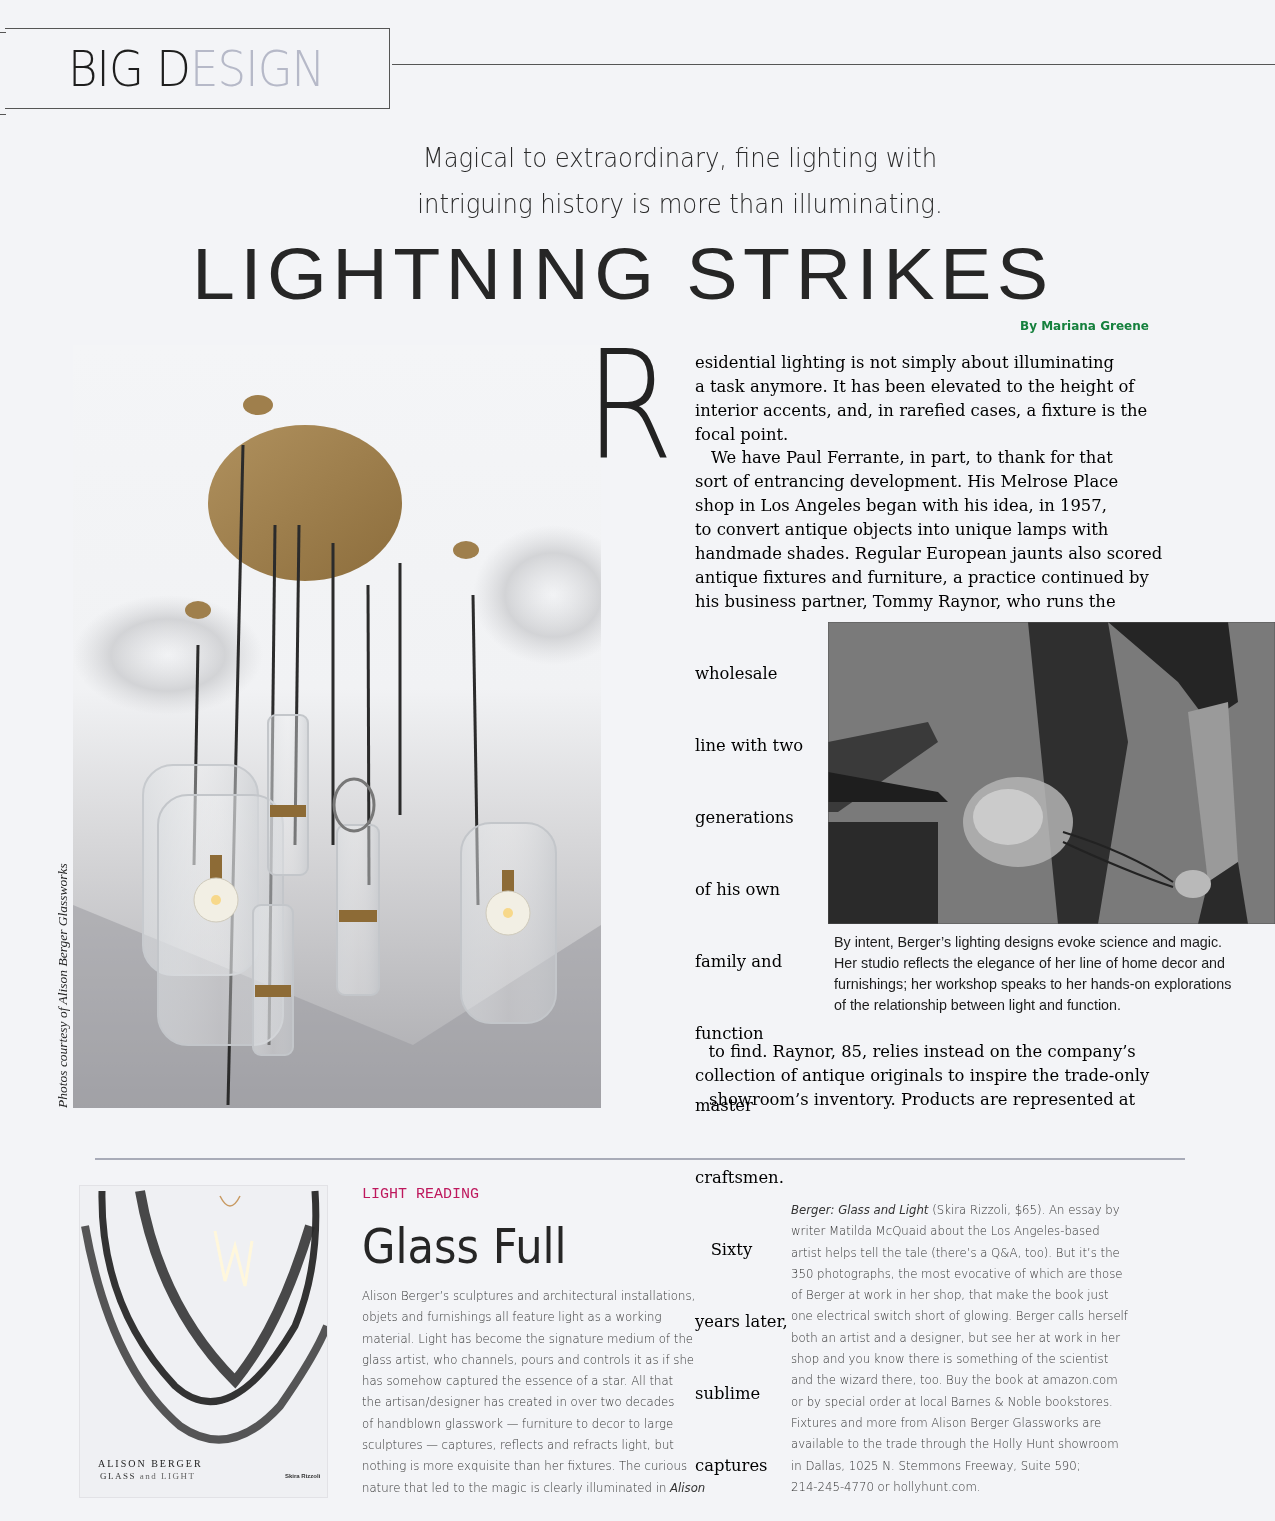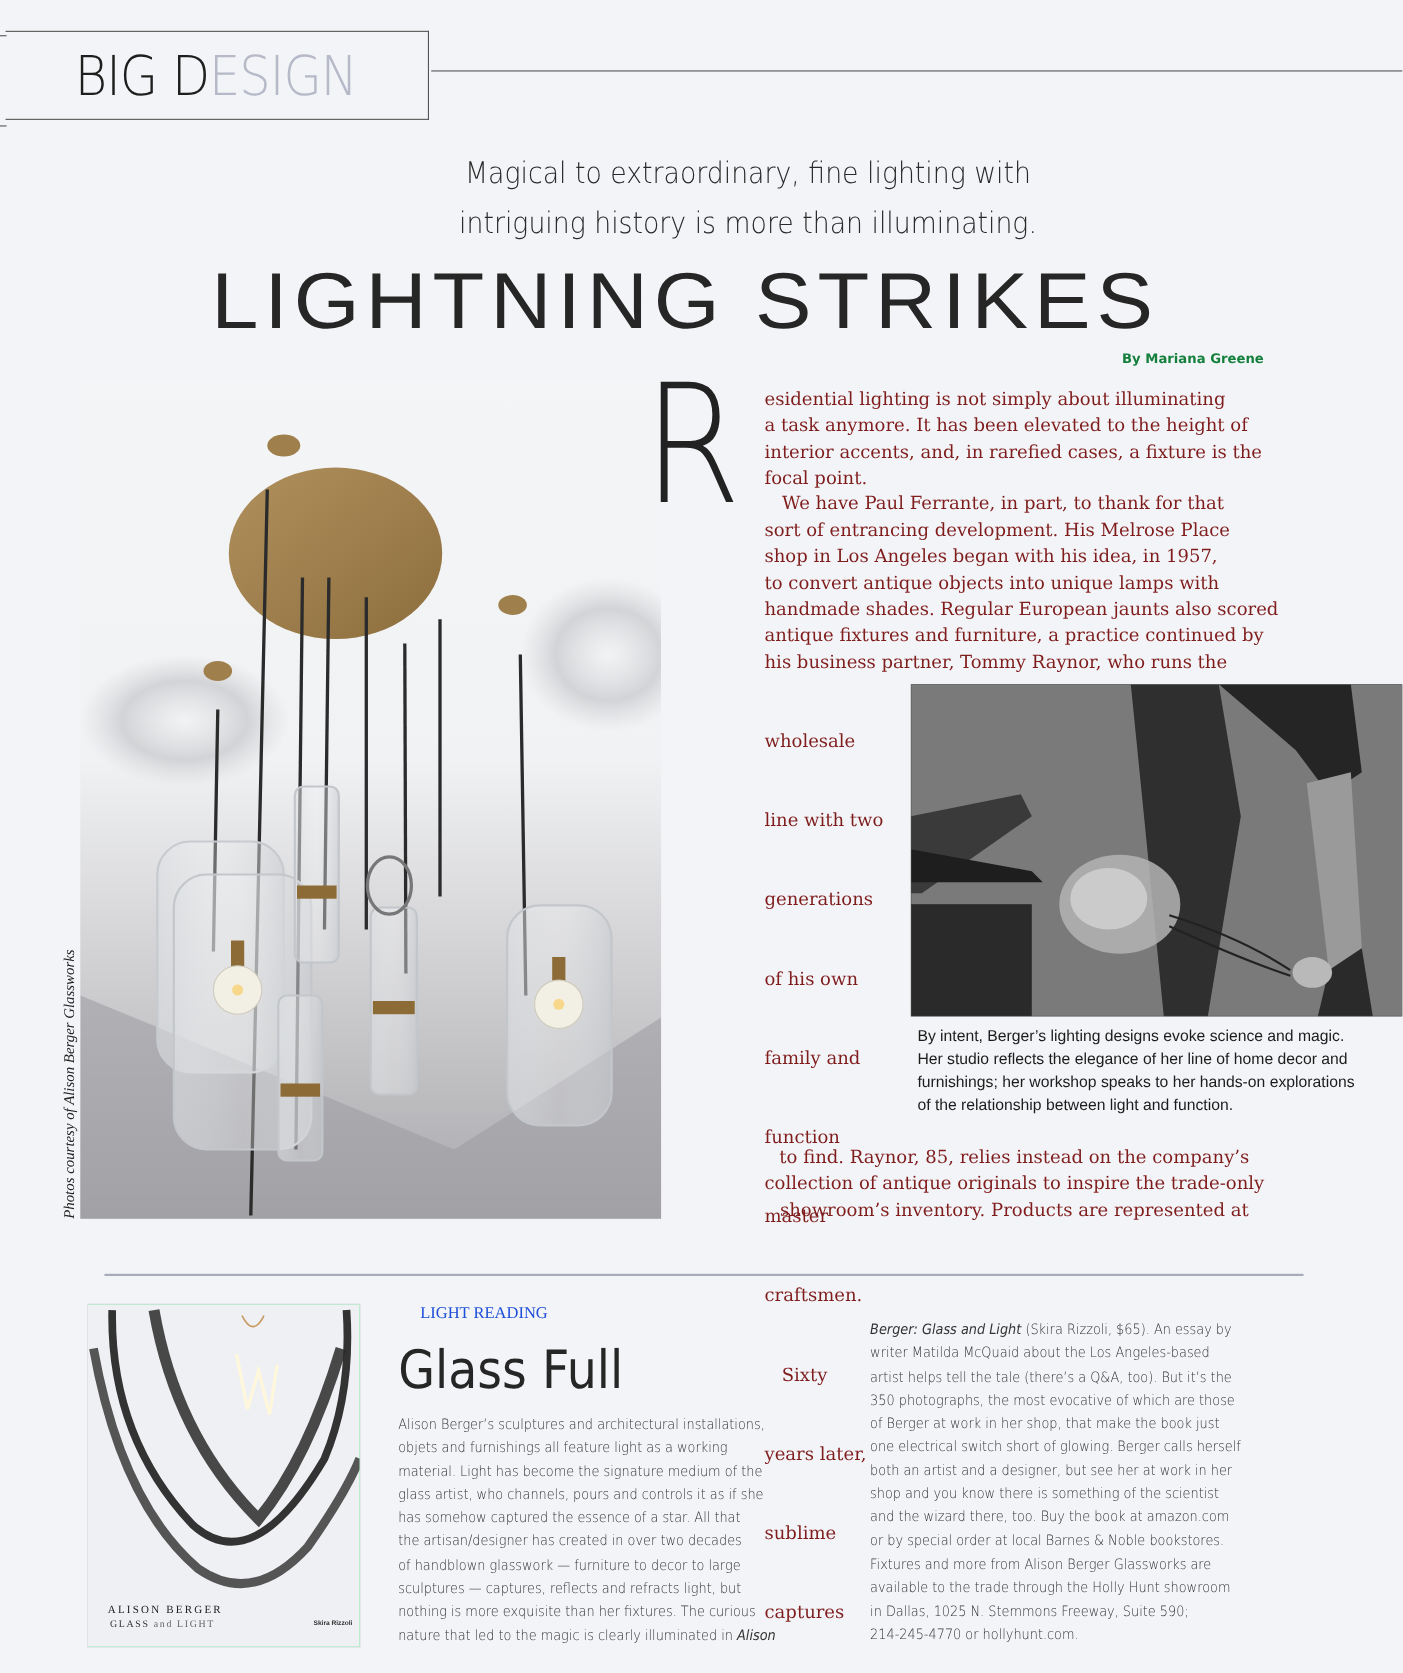--- a/index.html
+++ b/index.html
@@ -61,21 +61,21 @@
     background: #6b6b6b;
   }
   .caption {
     left: 834px; top: 932px; width: 441px;
     font-family: "Liberation Sans", sans-serif; font-size: 14.3px; line-height: 21px; color: #1c1c1c;
     white-space: nowrap;
   }
 
   
   .body-serif {
-    font-family: "DejaVu Serif", serif; font-size: 16.4px; line-height: 24px; color: #7f1d1d;
+    font-family: "DejaVu Serif", serif; font-size: 16.4px; line-height: 24px; color: #000000;
     white-space: nowrap;
   }
   .dropcap {
     left: 585px; top: 330px; font-size: 150px; line-height: 1; color: #222;
     font-family: "DejaVu Sans", sans-serif; font-weight: 300;
     transform: scaleX(0.85); transform-origin: left top;
   }
   .col-lines div { height: 24px; }
 
   .divider { left: 95px; top: 1158px; width: 1090px; height: 1.5px; background: #a8abb8; }
@@ -92,22 +92,22 @@
   .book-title {
     left: 20px; top: 285px; font-family: "Liberation Serif", serif; font-size: 9px;
     letter-spacing: 1.5px; color: #666; white-space: nowrap;
   }
   .book-title b { color: #333; font-weight: normal; }
   .book-publisher {
     left: 205px; top: 287px; font-size: 6px; font-weight: bold; color: #333; white-space: nowrap;
   }
 
   .kicker {
-    left: 362px; top: 1186px; font-size: 15px; color: #1d4ed8;
-    font-family: Liberation Serif, serif; letter-spacing: 0; margin-left: 20px;
+    left: 362px; top: 1186px; font-size: 15px; color: #be185d;
+    font-family: Liberation Mono, monospace; letter-spacing: 0;
   }
   .subhead {
     left: 362px; top: 1222px; font-size: 48px; color: #262626;
     font-family: "DejaVu Sans", sans-serif; line-height: 1;
     transform: scaleX(0.9); transform-origin: left top;
   }
   .body-sans {
     font-family: "DejaVu Sans", sans-serif; font-size: 13px; line-height: 21.3px; color: #333;
     white-space: nowrap; font-weight: 300;
   }

